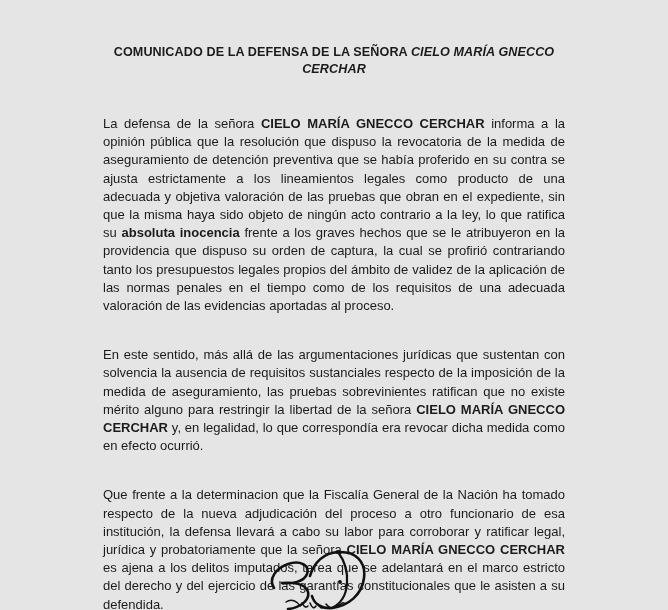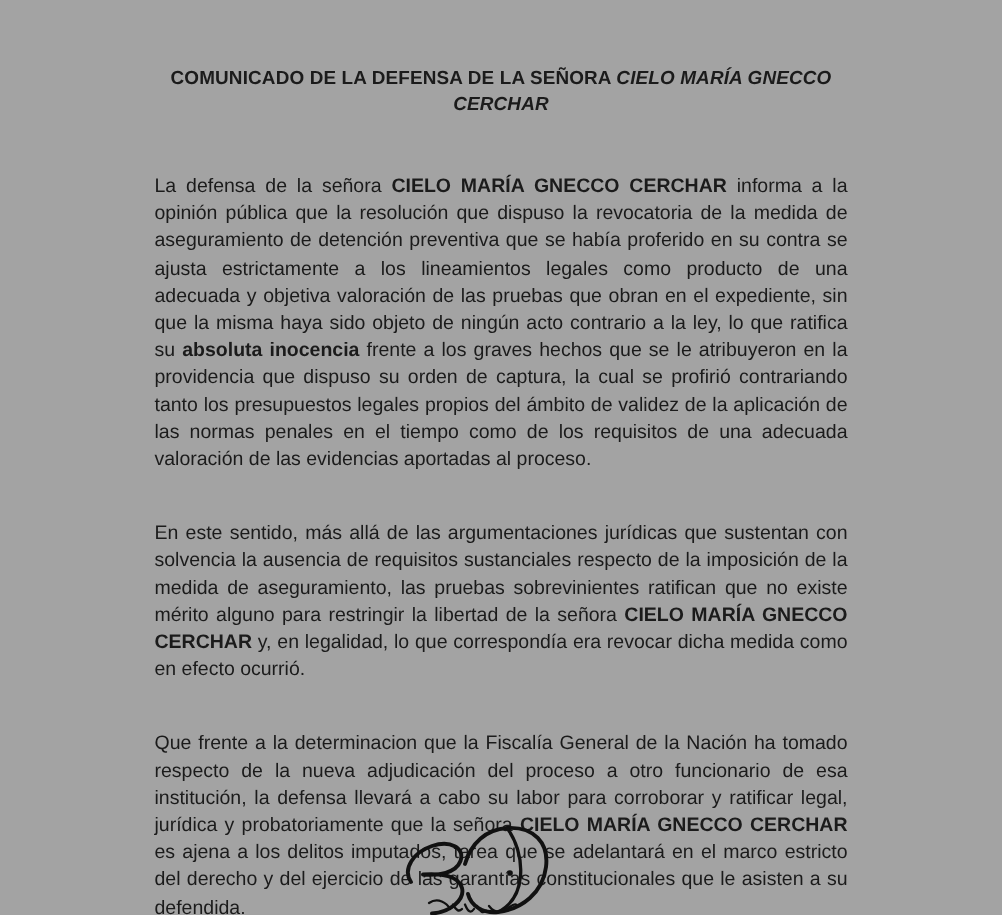--- a/index.html
+++ b/index.html
@@ -14,21 +14,21 @@
     position: relative;
     overflow: hidden;
     font-family: "Liberation Sans", sans-serif;
     color: #1b1b1b;
     -webkit-font-smoothing: antialiased;
   }
 
   .page {
     position: absolute;
     inset: 0;
-    background: #a3a3a3;
+    background: #e5e5e5;
   }
 
   .content {
     position: absolute;
     left: 88px;
     top: 0;
     width: 492px;
   }
 
   .doc-title {

